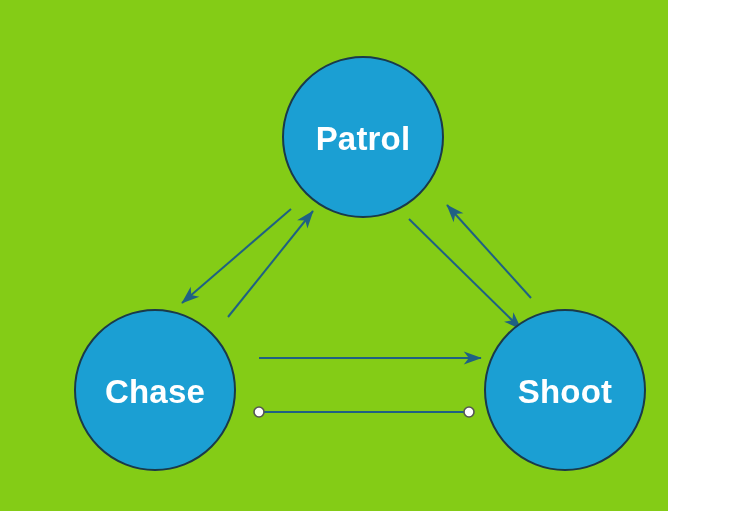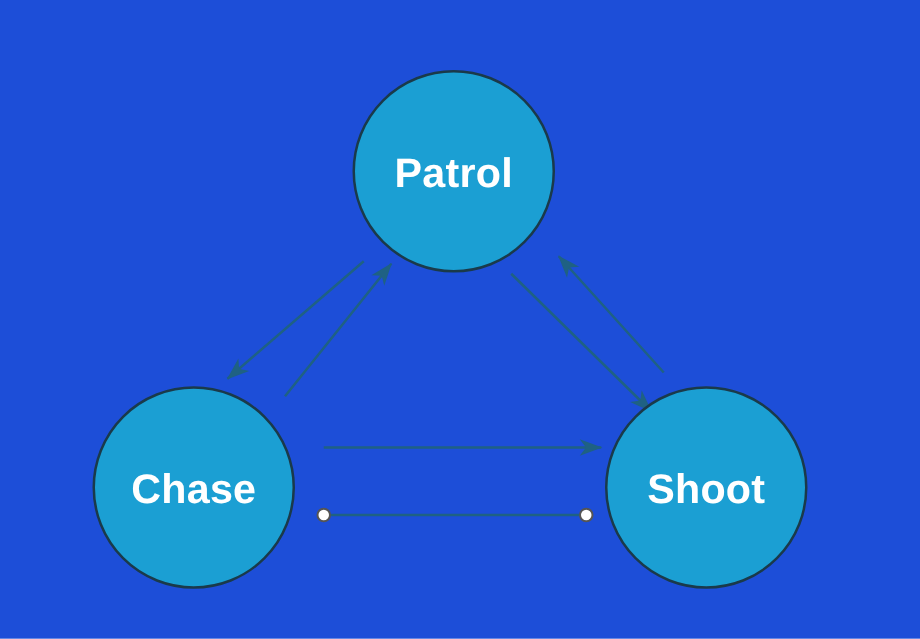--- a/index.html
+++ b/index.html
@@ -8,23 +8,23 @@
   }
   body {
     width: 736px;
     height: 511px;
     background: #ffffff;
     font-family: "Liberation Sans", sans-serif;
     overflow: hidden;
   }
   #diagram-canvas {
     position: relative;
-    width: 736px;
+    width: 668px;
     height: 511px;
-    background: #1d4ed8;
+    background: #84cc16;
   }
   #diagram-svg {
     position: absolute;
     top: 0;
     left: 0;
     width: 736px;
     height: 511px;
     display: block;
   }
   .state-node-circle {

